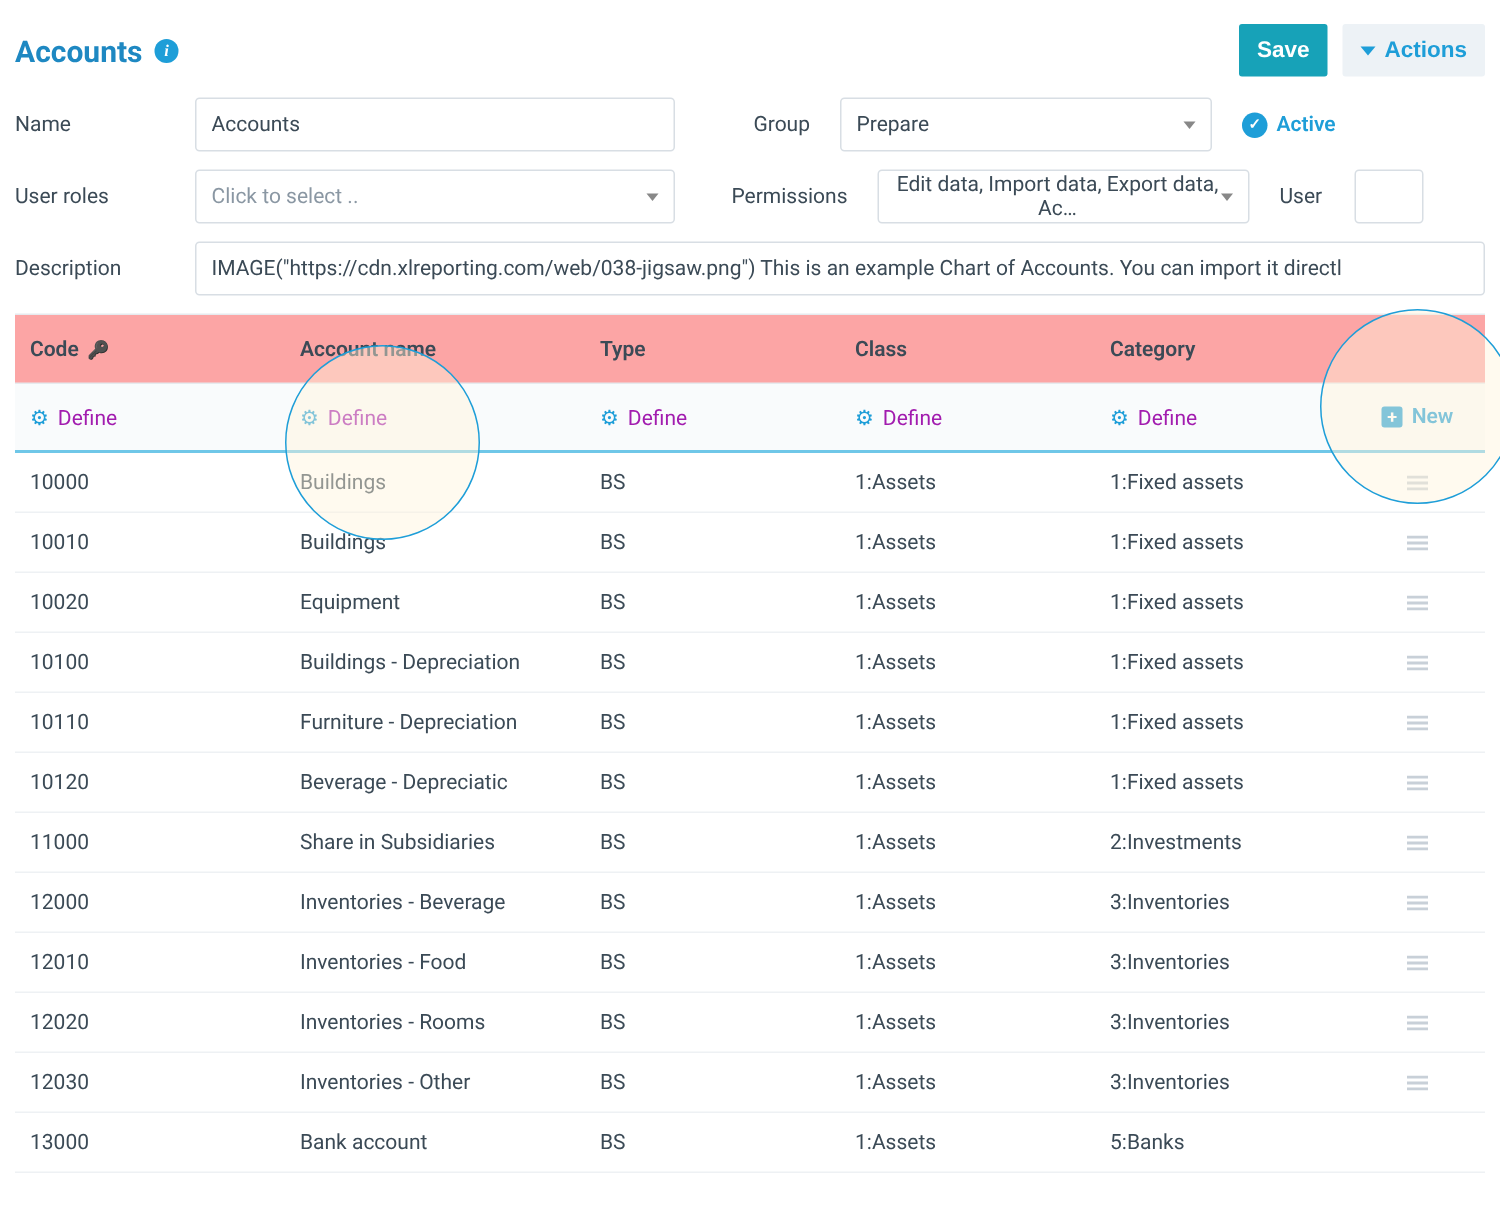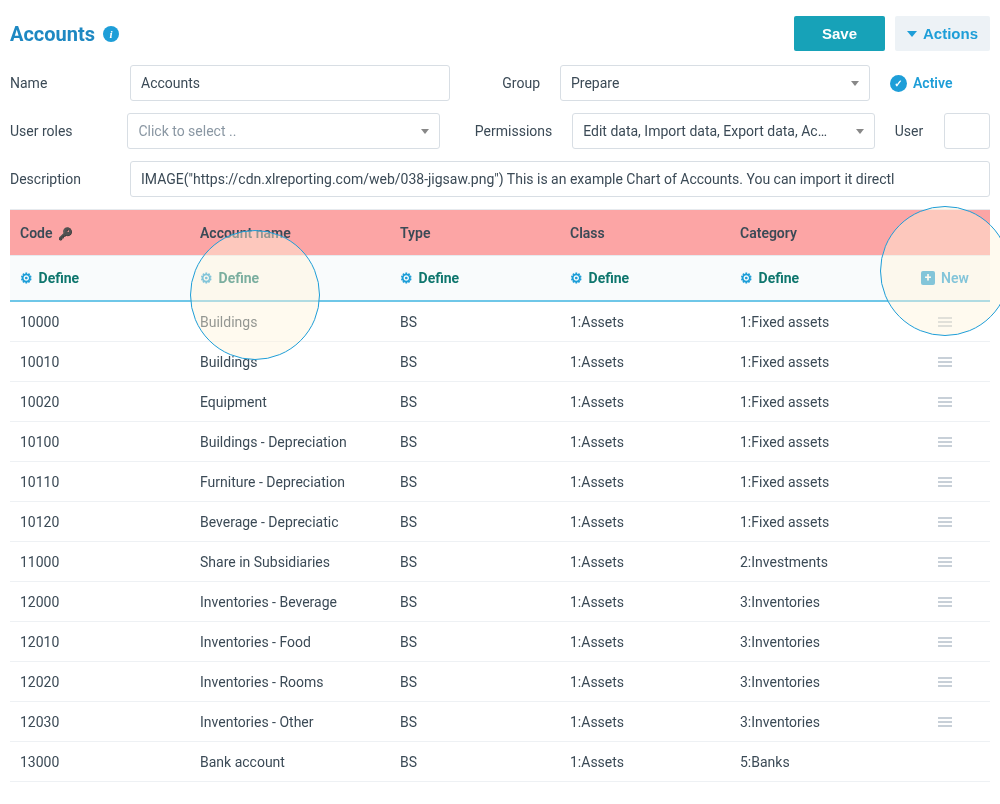--- a/index.html
+++ b/index.html
@@ -3,48 +3,48 @@
   <meta charset="utf-8">
   <style>
     * { box-sizing: border-box; margin: 0; padding: 0; }
     body { font-family: -apple-system, "Segoe UI", Roboto, Arial, sans-serif; font-size: 14px; color: #3b4a56; background: #fff; width: 1000px; }
     .container { padding: 16px 10px; }
     .topbar { display: flex; align-items: center; justify-content: space-between; margin-bottom: 14px; }
     .title-wrap { display: flex; align-items: center; gap: 8px; }
     .title { font-size: 20px; font-weight: 700; color: #1e88c2; }
     .info-icon { width: 16px; height: 16px; border-radius: 50%; background: #1e9ed8; color: #fff; display: inline-flex; align-items: center; justify-content: center; font-size: 11px; font-weight: 700; font-style: italic; font-family: serif; }
     .top-actions { display: flex; gap: 10px; }
-    .btn { border: none; padding: 9px 28px; font-size: 15px; font-weight: 600; cursor: pointer; border-radius: 2px; }
+    .btn { border: none; padding: 9px 12px; font-size: 15px; font-weight: 600; cursor: pointer; border-radius: 2px; }
     .btn-primary { background: #17a2b8; color: #fff; }
     .btn-secondary { background: #edf2f6; color: #1e9ed8; display: flex; align-items: center; gap: 6px; padding: 9px 12px; }
     .chevron-down { width: 0; height: 0; border-left: 5px solid transparent; border-right: 5px solid transparent; border-top: 6px solid #1e9ed8; }
     .chevron-down-sm { width: 0; height: 0; border-left: 4px solid transparent; border-right: 4px solid transparent; border-top: 5px solid #888; display: inline-block; }
 
     .form-row { display: flex; align-items: center; gap: 20px; margin-bottom: 12px; }
     .form-label { width: 100px; color: #3b4a56; font-size: 14px; }
     .input, .select { font-family: inherit; font-size: 14px; padding: 8px 10px; border: 1px solid #d8dee4; border-radius: 3px; color: #3b4a56; background: #fff; height: 36px; }
     .input::placeholder { color: #8a97a3; }
     .select { display: flex; align-items: center; justify-content: space-between; cursor: pointer; }
     .w-320 { width: 320px; }
-    .w-310 { width: 310px; }
+    .w-310 { width: 248px; text-align: center; }
     .input-full { flex: 1; }
     .active-ck { display: flex; align-items: center; gap: 6px; color: #1e9ed8; font-weight: 600; cursor: pointer; }
     .check-circle { width: 17px; height: 17px; border-radius: 50%; background: #1e9ed8; display: inline-flex; align-items: center; justify-content: center; color: #fff; font-size: 10px; }
     .sort-input { width: 46px; }
     .pos-relative { position: relative; }
 
     
     .tbl { margin-top: 8px; border-top: 1px solid #e6eaee; position: relative; }
     .thead, .trow, .define-row { display: grid; grid-template-columns: 180px 200px 170px 170px 170px 90px; align-items: center; }
     .thead { background: #fca5a5; height: 46px; border-bottom: 1px solid #e6eaee; font-weight: 600; color: #3b4a56; }
     .th, .td { padding: 0 10px; white-space: nowrap; overflow: hidden; text-overflow: ellipsis; }
     .th { display: flex; align-items: center; gap: 6px; }
     .key-icon::after { content: "🔑"; font-size: 12px; filter: grayscale(1) brightness(0.4); }
     .define-row { background: #f9fbfc; height: 46px; border-bottom: 2px solid #6fc7e8; }
-    .define-btn { display: flex; align-items: flex-end; gap: 6px; color: #0f766e; font-weight: 700; cursor: pointer; }
+    .define-btn { display: flex; align-items: flex-end; gap: 6px; color: #a21caf; font-weight: 400; cursor: pointer; }
     .gear-icon::before { content: "⚙"; color: #1e9ed8; font-size: 14px; }
     .new-btn { display: flex; align-items: center; gap: 6px; color: #1e9ed8; font-weight: 600; cursor: pointer; justify-content: center; }
     .plus-icon { width: 14px; height: 14px; background: #1e9ed8; color: #fff; border-radius: 2px; display: inline-flex; align-items: center; justify-content: center; font-size: 12px; font-weight: 700; line-height: 1; }
     .trow { height: 40px; border-bottom: 1px solid #eef1f4; }
     .menu-icon { color: #c8d0d8; width: 100%; display: flex; flex-direction: column; align-items: center; gap: 2px; cursor: pointer; }
     .menu-icon span { display: block; width: 14px; height: 2px; background: #c8d0d8; }
 
     .highlight-circle { position: absolute; border: 1.5px solid #1e9ed8; border-radius: 50%; background: rgba(255, 245, 220, 0.45); pointer-events: none; }
   </style>
 </head>

